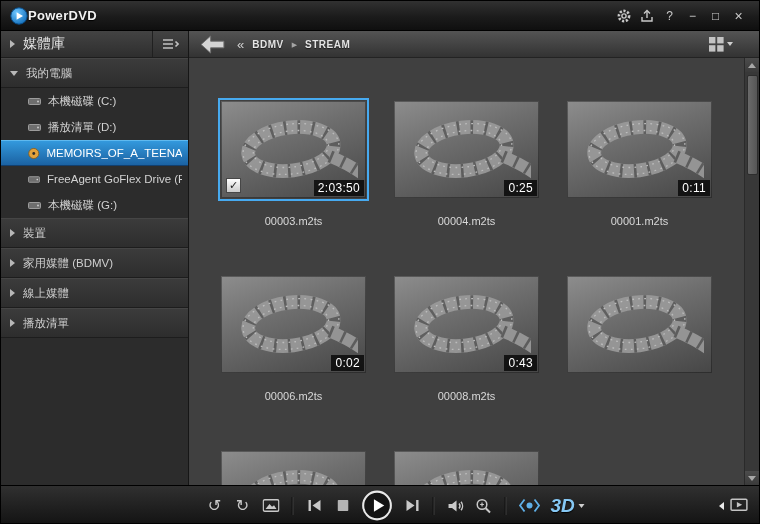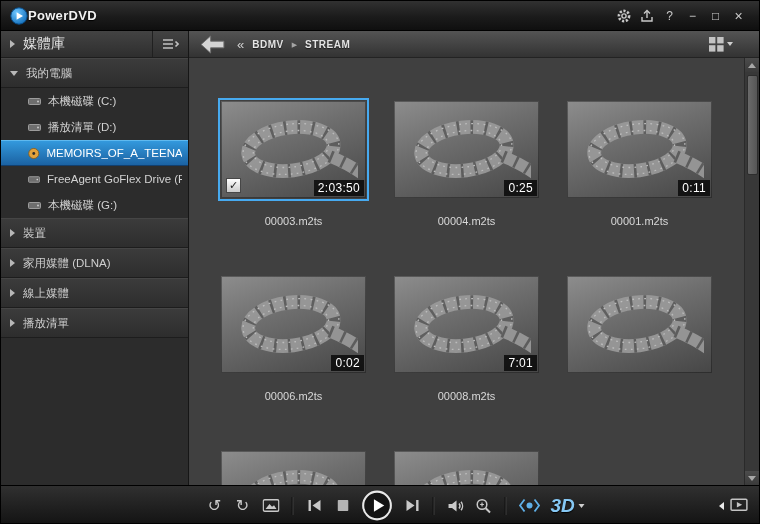--- a/index.html
+++ b/index.html
@@ -191,21 +191,21 @@
         </svg>
         <span class="dlabel">本機磁碟 (G:)</span>
       </div>
 
       <div class="sec">
         <span class="tri-r"></span>
         <span>裝置</span>
       </div>
       <div class="sec">
         <span class="tri-r"></span>
-        <span>家用媒體 (DLNA)</span>
+        <span>家用媒體 (BDMV)</span>
       </div>
       <div class="sec">
         <span class="tri-r"></span>
         <span>線上媒體</span>
       </div>
       <div class="sec">
         <span class="tri-r"></span>
         <span>播放清單</span>
       </div>
       <div class="side-fill"></div>
@@ -276,21 +276,21 @@
               <span class="dur">0:02</span>
             </div>
             <div class="name">00006.m2ts</div>
           </div>
 
           <div class="cell">
             <div class="thumb">
               <svg class="film" viewBox="0 0 150 100">
                   <use href="#film"></use>
                 </svg>
-              <span class="dur">7:01</span>
+              <span class="dur">0:43</span>
             </div>
             <div class="name">00008.m2ts</div>
           </div>
 
           <div class="cell">
             <div class="thumb">
               <svg class="film" viewBox="0 0 150 100">
                   <use href="#film"></use>
                 </svg>
 

